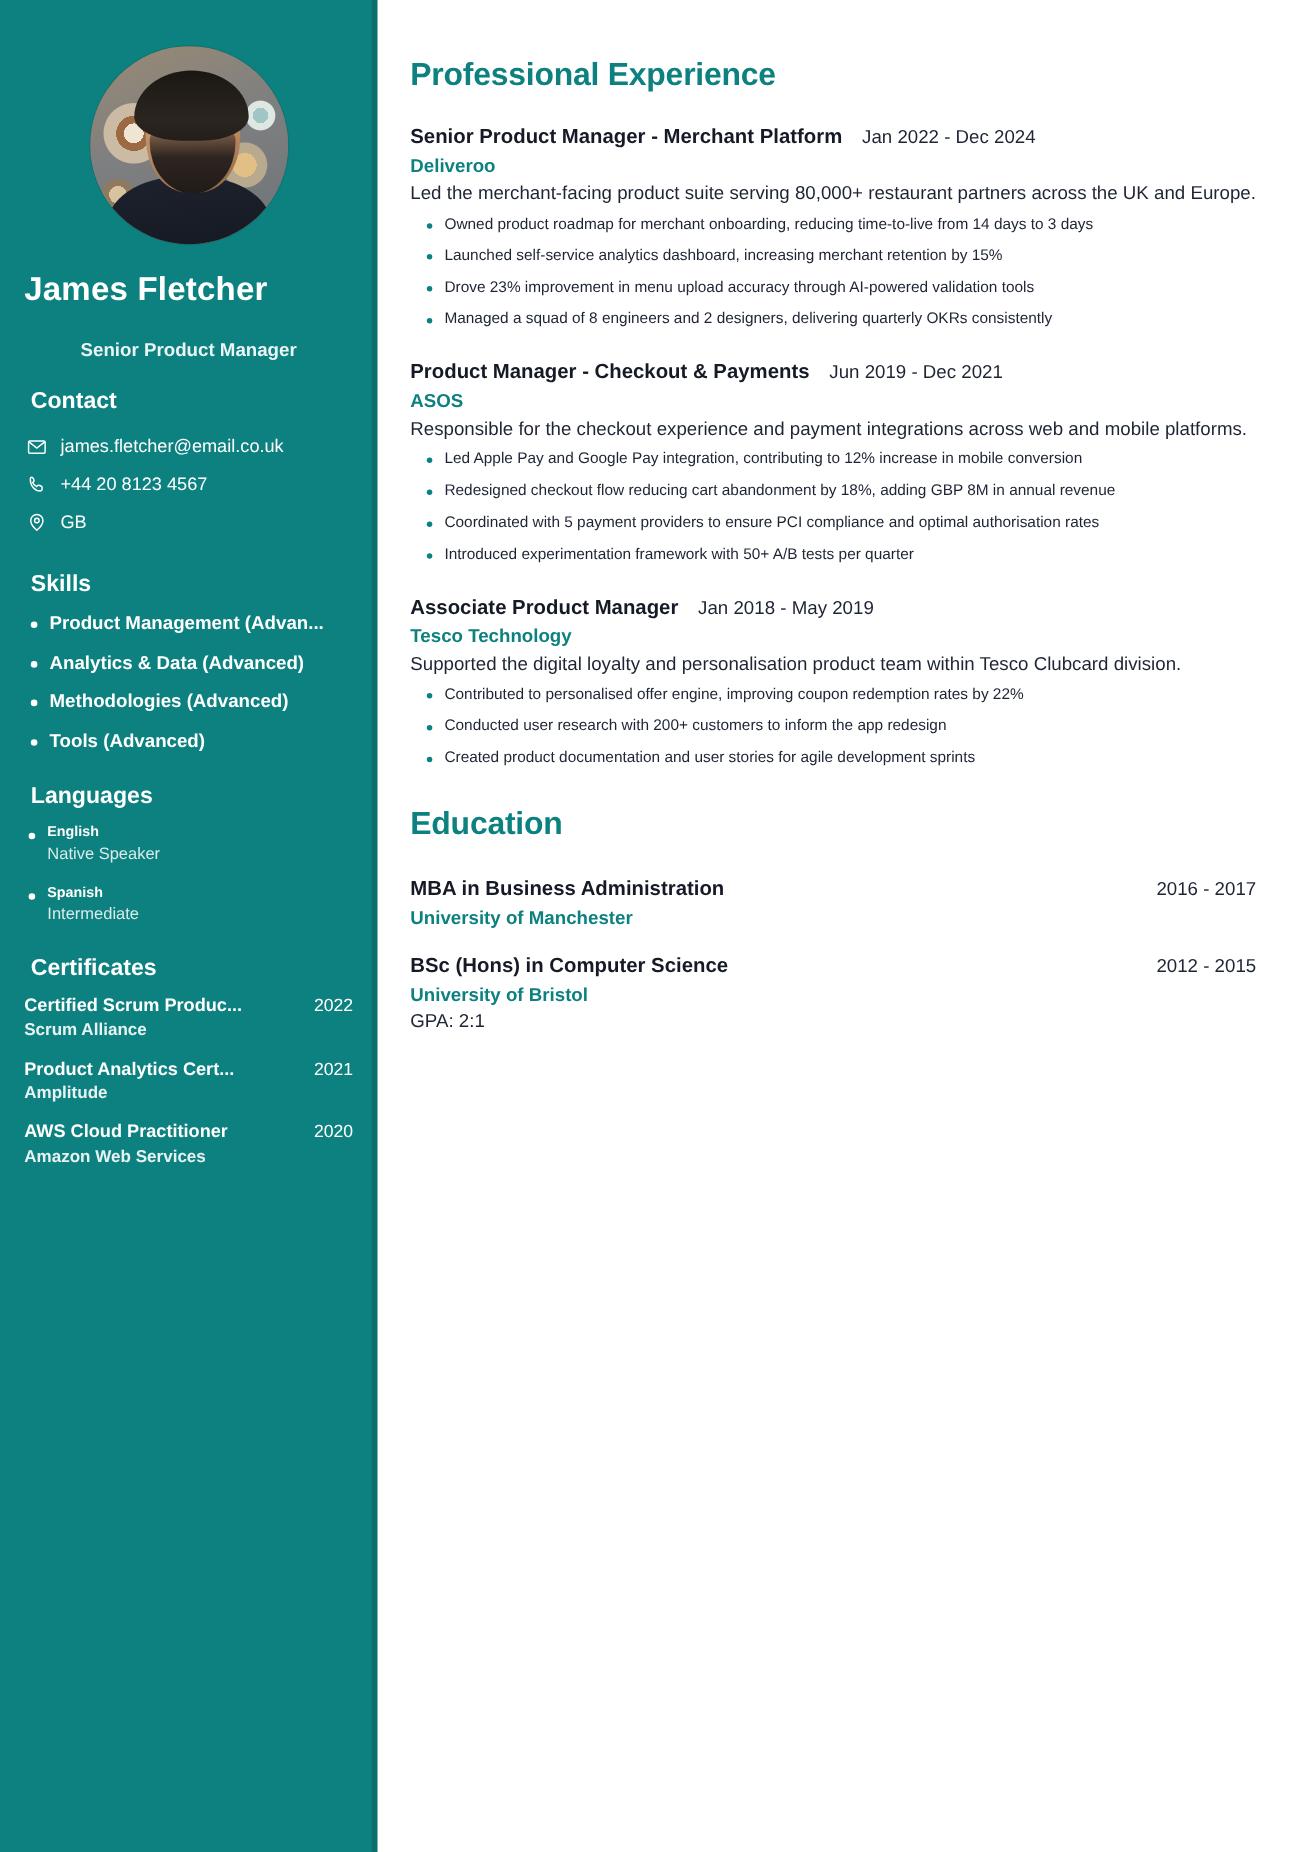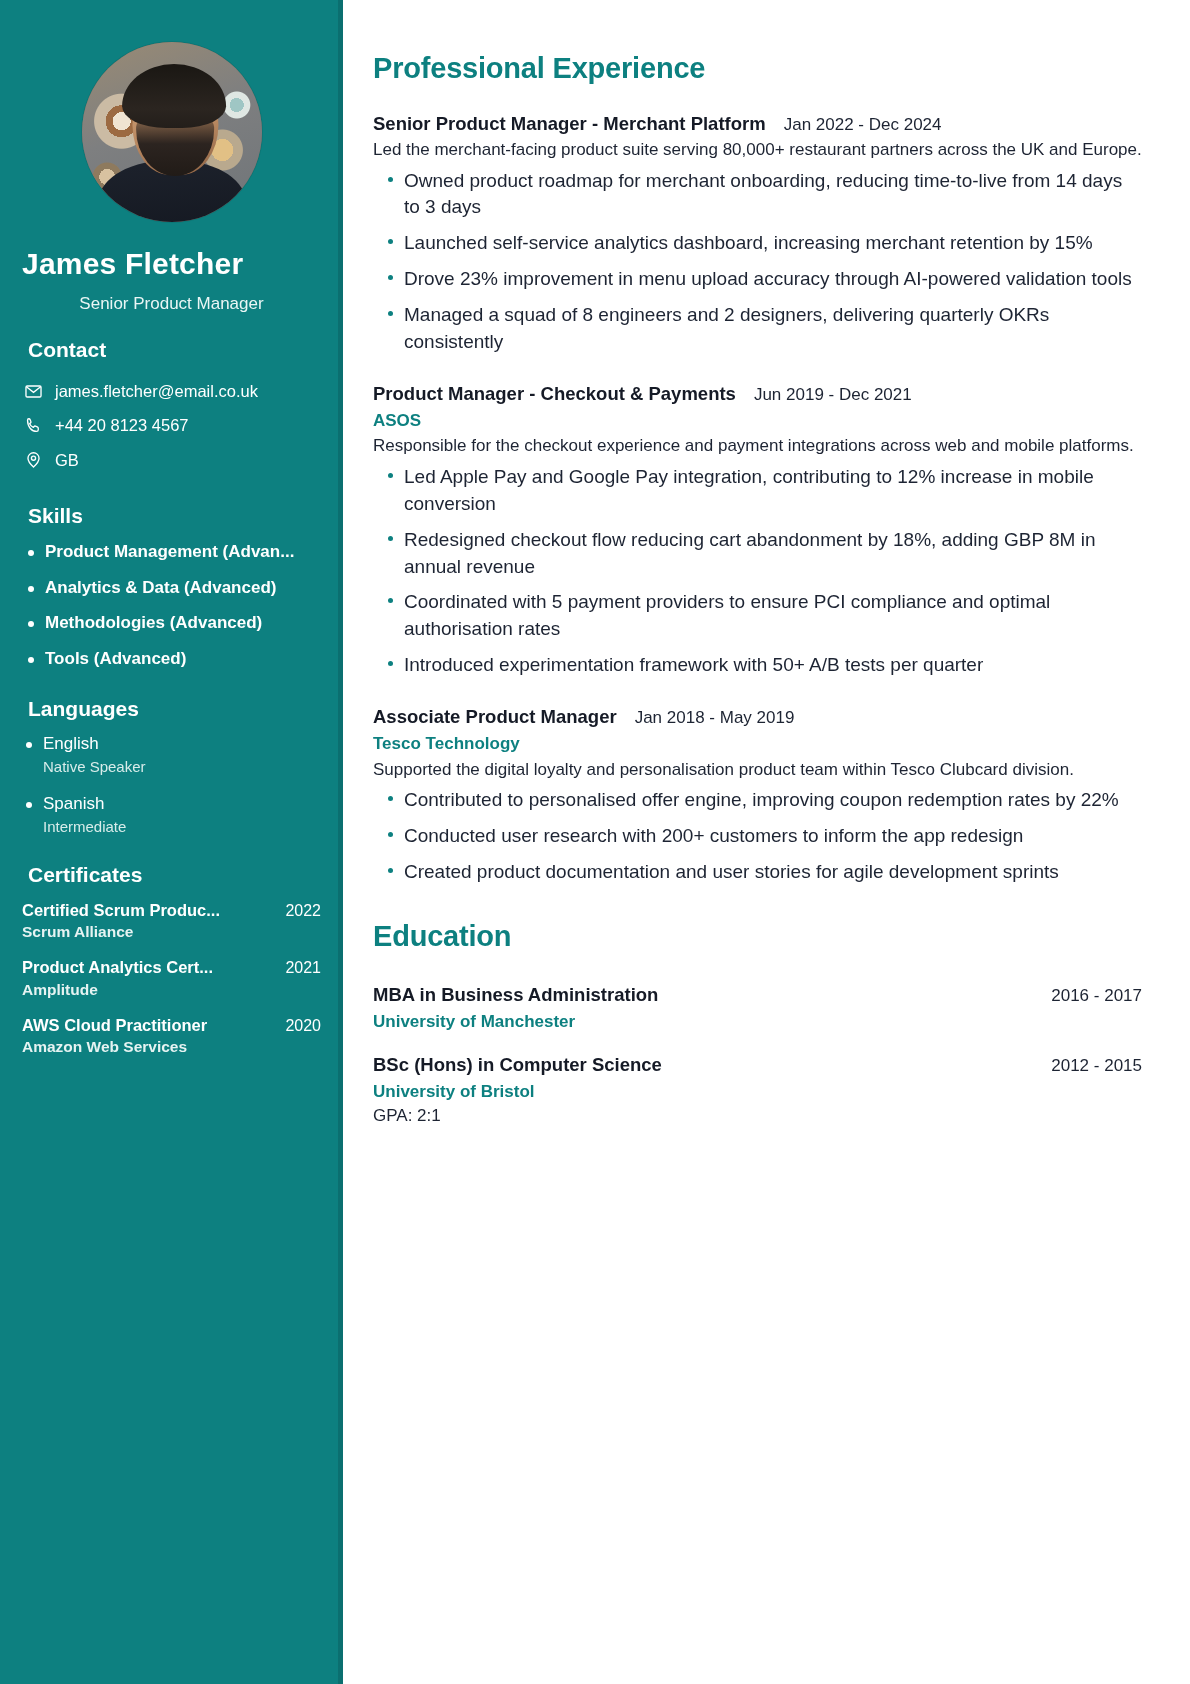--- a/index.html
+++ b/index.html
@@ -96,23 +96,23 @@
     text-align: left;
     font-size: 30px;
     font-weight: 700;
     letter-spacing: 0.2px;
     margin-top: 24px;
     line-height: 1.2;
   }
   .role {
     text-align: center;
     font-size: 17px;
-    font-weight: 400;
+    font-weight: 700;
     color: #eaf6f5;
-    margin-top: 12px;
+    margin-top: 27px;
   }
 
   .side-heading {
     font-size: 21px;
     font-weight: 700;
     margin-top: 23px;
     margin-bottom: 12px;
     padding-left: 6px;
     line-height: 1.2;
   }
@@ -156,21 +156,21 @@
 
   .lang-item { margin-bottom: 16px; position: relative; padding-left: 21px; }
   .lang-item::before {
     content: "";
     position: absolute;
     left: 4px; top: 9px;
     width: 6px; height: 6px;
     border-radius: 50%;
     background: #ffffff;
   }
-  .lang-name { font-size: 17px; font-weight: 400; line-height: 1.3; }
+  .lang-name { font-size: 13px; font-weight: 700; line-height: 1.3; }
   .lang-level { font-size: 15px; font-weight: 400; color: #d8ecea; margin-top: 2px; line-height: 1.3; }
 
   .cert-item { margin-bottom: 15px; }
   .cert-top {
     display: flex;
     justify-content: space-between;
     align-items: baseline;
     gap: 10px;
   }
   .cert-name {
@@ -231,21 +231,21 @@
     font-size: 17px;
     font-weight: 400;
     color: #1d2433;
     line-height: 1.42;
     margin-top: 2px;
   }
   .job-points { list-style: none; margin-top: 5px; }
   .job-points li {
     position: relative;
     padding-left: 31px;
-    font-size: 19px;
+    font-size: 14px;
     line-height: 1.42;
     color: #1d2433;
     margin-bottom: 9px;
   }
   .job-points li::before {
     content: "";
     position: absolute;
     left: 15px; top: 9px;
     width: 5px; height: 5px;
     border-radius: 50%;
@@ -364,20 +364,21 @@
 
   <main class="main">
 
     <h1 class="section-title">Professional Experience</h1>
 
     <section class="job">
       <div class="job-head">
         <span class="job-title">Senior Product Manager - Merchant Platform</span>
         <span class="job-date">Jan 2022 - Dec 2024</span>
       </div>
+      <div class="job-org">Deliveroo</div>
       <p class="job-desc">Led the merchant-facing product suite serving 80,000+ restaurant partners across the UK and Europe.</p>
       <ul class="job-points">
         <li>Owned product roadmap for merchant onboarding, reducing time-to-live from 14 days to 3 days</li>
         <li>Launched self-service analytics dashboard, increasing merchant retention by 15%</li>
         <li>Drove 23% improvement in menu upload accuracy through AI-powered validation tools</li>
         <li>Managed a squad of 8 engineers and 2 designers, delivering quarterly OKRs consistently</li>
       </ul>
     </section>
 
     <section class="job">

